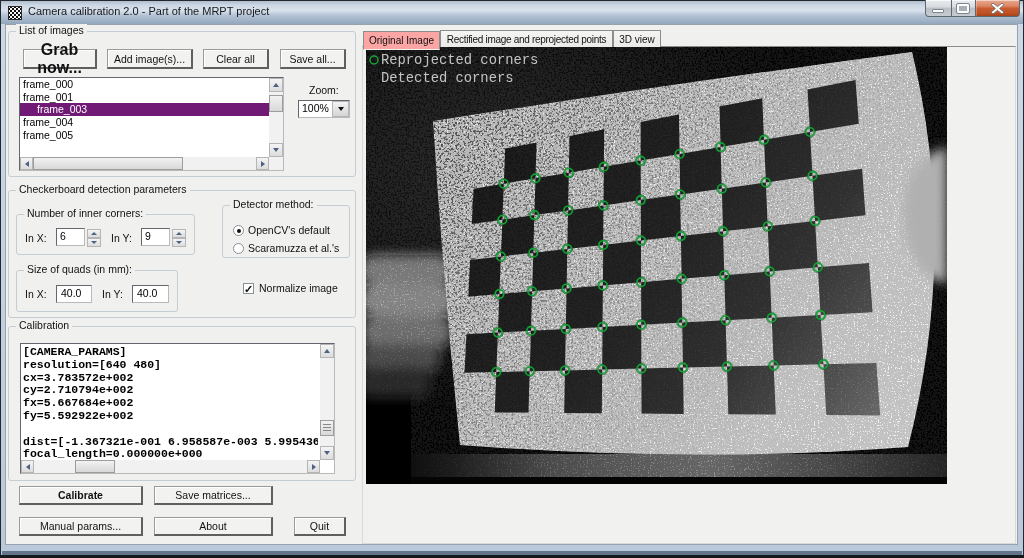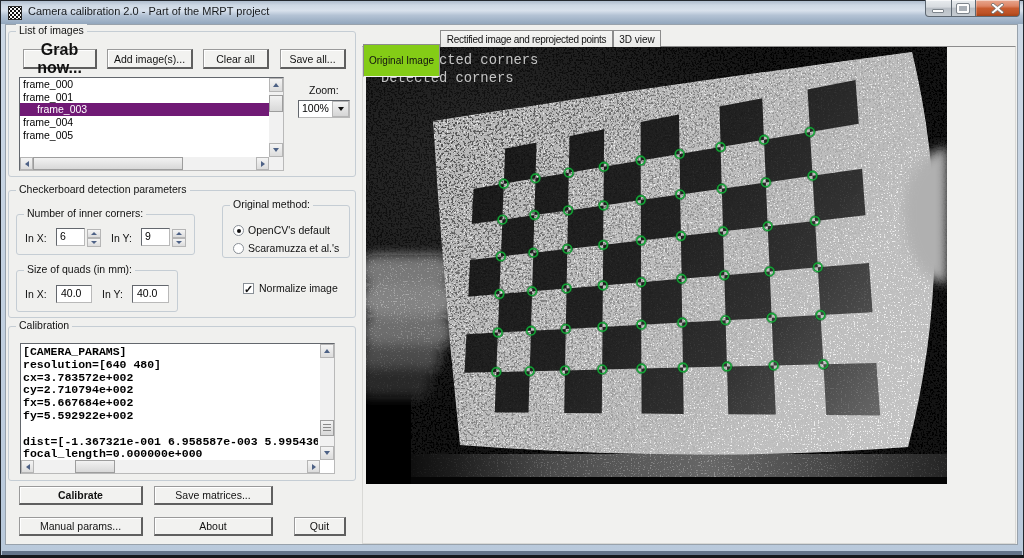--- a/index.html
+++ b/index.html
@@ -101,21 +101,21 @@
 <div class="sunk" style="left:141px;top:228px;width:29px;height:18px"></div>
 <div class="abs" style="left:145px;top:230px;font-size:10.5px">9</div>
 <div class="sbtn" style="left:172px;top:229px;width:14px;height:9px">
     <span class="arr" style="border-left:3px solid transparent;border-right:3px solid transparent;border-bottom:3.5px solid #4d6185"></span>
   </div>
 <div class="sbtn" style="left:172px;top:238px;width:14px;height:9px">
     <span class="arr" style="border-left:3px solid transparent;border-right:3px solid transparent;border-top:3.5px solid #4d6185"></span>
   </div>
 
 <div class="gb" style="left:222px;top:205px;width:128px;height:53px">
-    <span>Original method:</span>
+    <span>Detector method:</span>
   </div>
 <div class="abs" style="left:233px;top:225px;width:11px;height:11px;border-radius:50%;background:#fff;border:1px solid #8a9097"></div>
 <div class="abs" style="left:236.5px;top:228.5px;width:4px;height:4px;border-radius:50%;background:#111"></div>
 <div class="lbl" style="left:248px;top:224px">OpenCV's default</div>
 <div class="abs" style="left:233px;top:243px;width:11px;height:11px;border-radius:50%;background:#fff;border:1px solid #8a9097"></div>
 <div class="lbl" style="left:248px;top:242px">Scaramuzza et al.'s</div>
 
 <div class="gb" style="left:16px;top:270px;width:162px;height:42px">
     <span>Size of quads (in mm):</span>
   </div>
@@ -164,21 +164,21 @@
 
 <div class="btn" style="left:19px;top:486px;width:124px;height:19px;font-weight:bold;font-size:10.5px">Calibrate</div>
 <div class="btn" style="left:154px;top:486px;width:119px;height:19px;font-size:10.5px">Save matrices...</div>
 <div class="btn" style="left:19px;top:517px;width:124px;height:19px;font-size:10.5px">Manual params...</div>
 <div class="btn" style="left:154px;top:517px;width:119px;height:19px;font-size:10.5px">About</div>
 <div class="btn" style="left:294px;top:517px;width:52px;height:19px;font-size:10.5px">Quit</div>
 
 <div class="abs" style="left:362px;top:46px;width:654px;height:498px;background:#f1f1ef;border:1px solid #d9d9d6;border-top:1px solid #8c8c8c"></div>
 <div class="tab" style="left:440px;top:30px;width:173px;height:17px;letter-spacing:-0.3px">Rectified image and reprojected points</div>
 <div class="tab" style="left:613px;top:30px;width:48px;height:17px">3D view</div>
-<div class="tab" style="left:363px;top:44px;width:77px;height:33px;background:#84cc16;border-bottom:1px solid #f1f1ef;z-index:3">Original Image</div>
+<div class="tab" style="left:363px;top:31px;width:77px;height:19px;background:#fca5a5;border-bottom:1px solid #f1f1ef;z-index:3">Original Image</div>
 <div class="abs" style="left:366px;top:47px;width:581px;height:437px;overflow:hidden">
     <svg width="581" height="437" viewBox="0 0 581 437" style="position:absolute;left:0;top:0">
 <defs>
 <linearGradient id="bw" gradientUnits="userSpaceOnUse" x1="67" y1="63" x2="544" y2="400">
 <stop offset="0" stop-color="#5d5d5d"></stop>
           <stop offset="0.22" stop-color="#868686"></stop>
           <stop offset="0.5" stop-color="#c2c2c2"></stop>
           <stop offset="0.75" stop-color="#e8e8e8"></stop>
           <stop offset="1" stop-color="#f4f4f4"></stop>
 </linearGradient>

